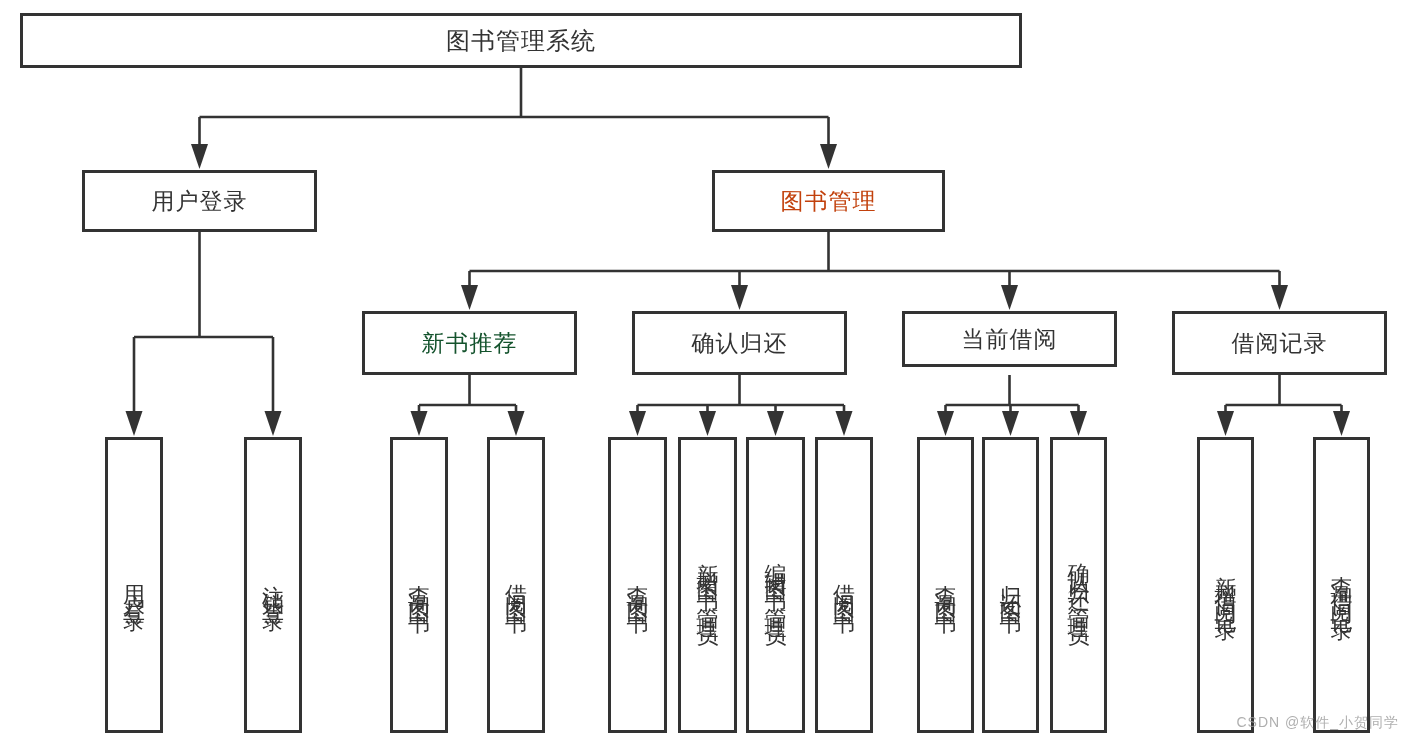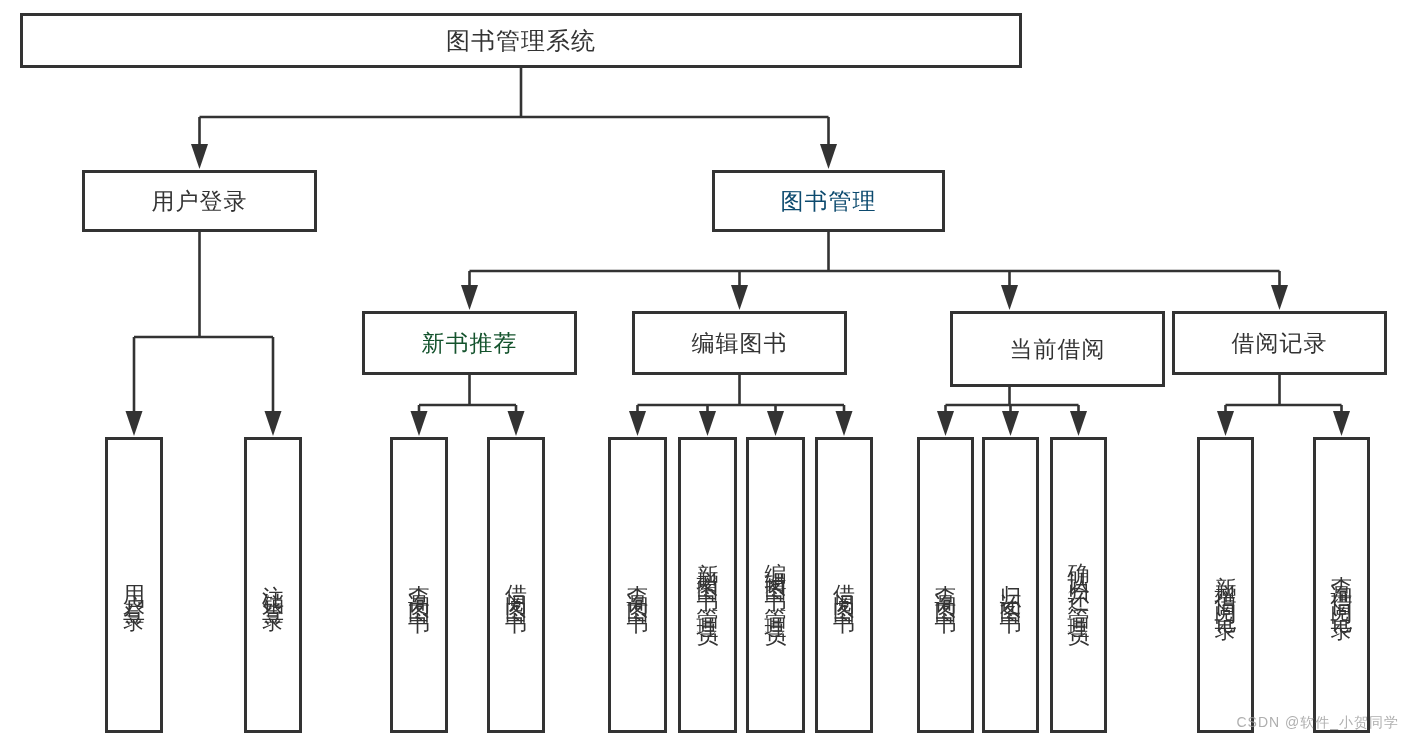--- a/index.html
+++ b/index.html
@@ -111,30 +111,30 @@
       <polygon points="1333,411 1350,411 1341.5,436" fill="#333333"></polygon>
     </svg>
 
   <div id="watermark" style="color: rgb(155, 155, 155);">CSDN @软件_小贺同学</div>
 <div class="node node-root" style="left: 20px; top: 13px; width: 1002px; height: 55px; border-color: rgb(51, 51, 51); color: rgb(51, 51, 51);">
       <span class="node-label">图书管理系统</span>
     </div>
     <div class="node node-user-login" style="left: 82px; top: 170px; width: 235px; height: 62px; border-color: rgb(51, 51, 51); color: rgb(51, 51, 51);">
       <span class="node-label">用户登录</span>
     </div>
-    <div class="node node-book-mgmt" style="left: 712px; top: 170px; width: 233px; height: 62px; border-color: rgb(51, 51, 51); color: #0c4a6e;">
+    <div class="node node-book-mgmt" style="left: 712px; top: 170px; width: 233px; height: 62px; border-color: rgb(51, 51, 51); color: #c2410c;">
       <span class="node-label">图书管理</span>
     </div>
     <div class="node node-new-book" style="left: 362px; top: 311px; width: 215px; height: 64px; border-color: rgb(51, 51, 51); color: #14532d;">
       <span class="node-label">新书推荐</span>
     </div>
     <div class="node node-book-borrow" style="left: 632px; top: 311px; width: 215px; height: 64px; border-color: rgb(51, 51, 51); color: rgb(51, 51, 51);">
-      <span class="node-label">编辑图书</span>
+      <span class="node-label">确认归还</span>
     </div>
-    <div class="node node-current-borrow" style="left: 902px; top: 311px; width: 215px; height: 76px; border-color: rgb(51, 51, 51); color: rgb(51, 51, 51); margin-left: 48px;">
+    <div class="node node-current-borrow" style="left: 902px; top: 311px; width: 215px; height: 56px; border-color: rgb(51, 51, 51); color: rgb(51, 51, 51);">
       <span class="node-label">当前借阅</span>
     </div>
     <div class="node node-borrow-record" style="left: 1172px; top: 311px; width: 215px; height: 64px; border-color: rgb(51, 51, 51); color: rgb(51, 51, 51);">
       <span class="node-label">借阅记录</span>
     </div>
     <div class="node node-leaf-user-login vertical" style="left: 105px; top: 437px; width: 58px; height: 296px; border-color: rgb(51, 51, 51); color: rgb(51, 51, 51);">
       <span class="node-label">用户登录</span>
     </div>
     <div class="node node-leaf-logout vertical" style="left: 244px; top: 437px; width: 58px; height: 296px; border-color: rgb(51, 51, 51); color: rgb(51, 51, 51);">
       <span class="node-label">注销登录</span>

